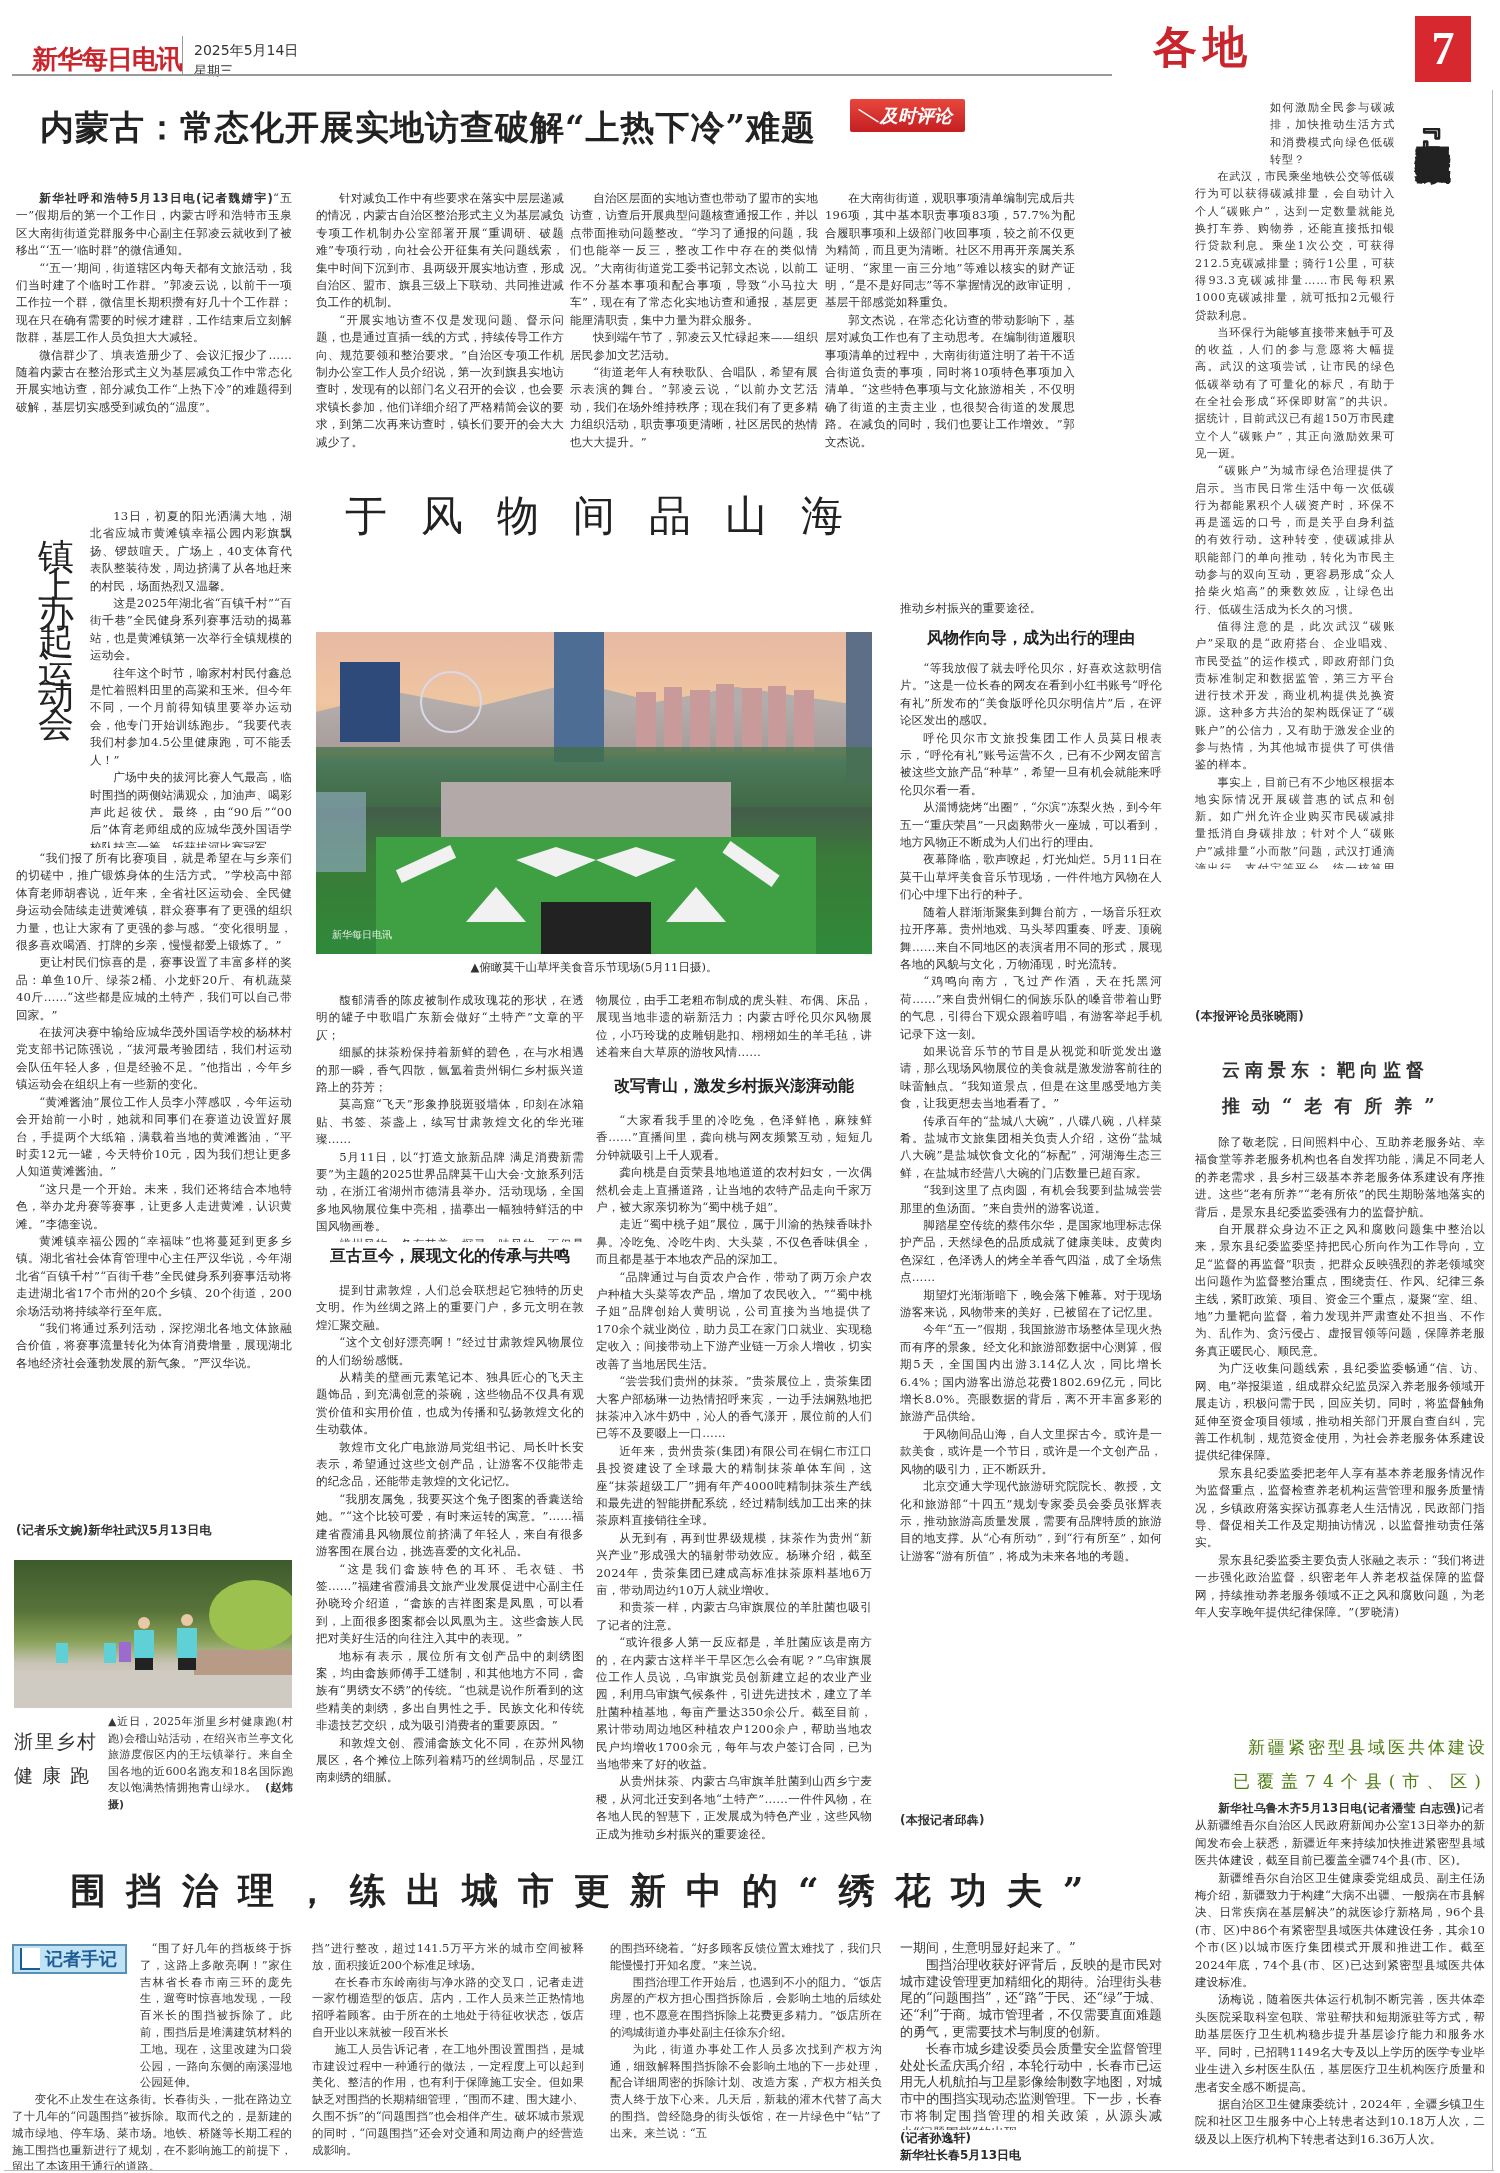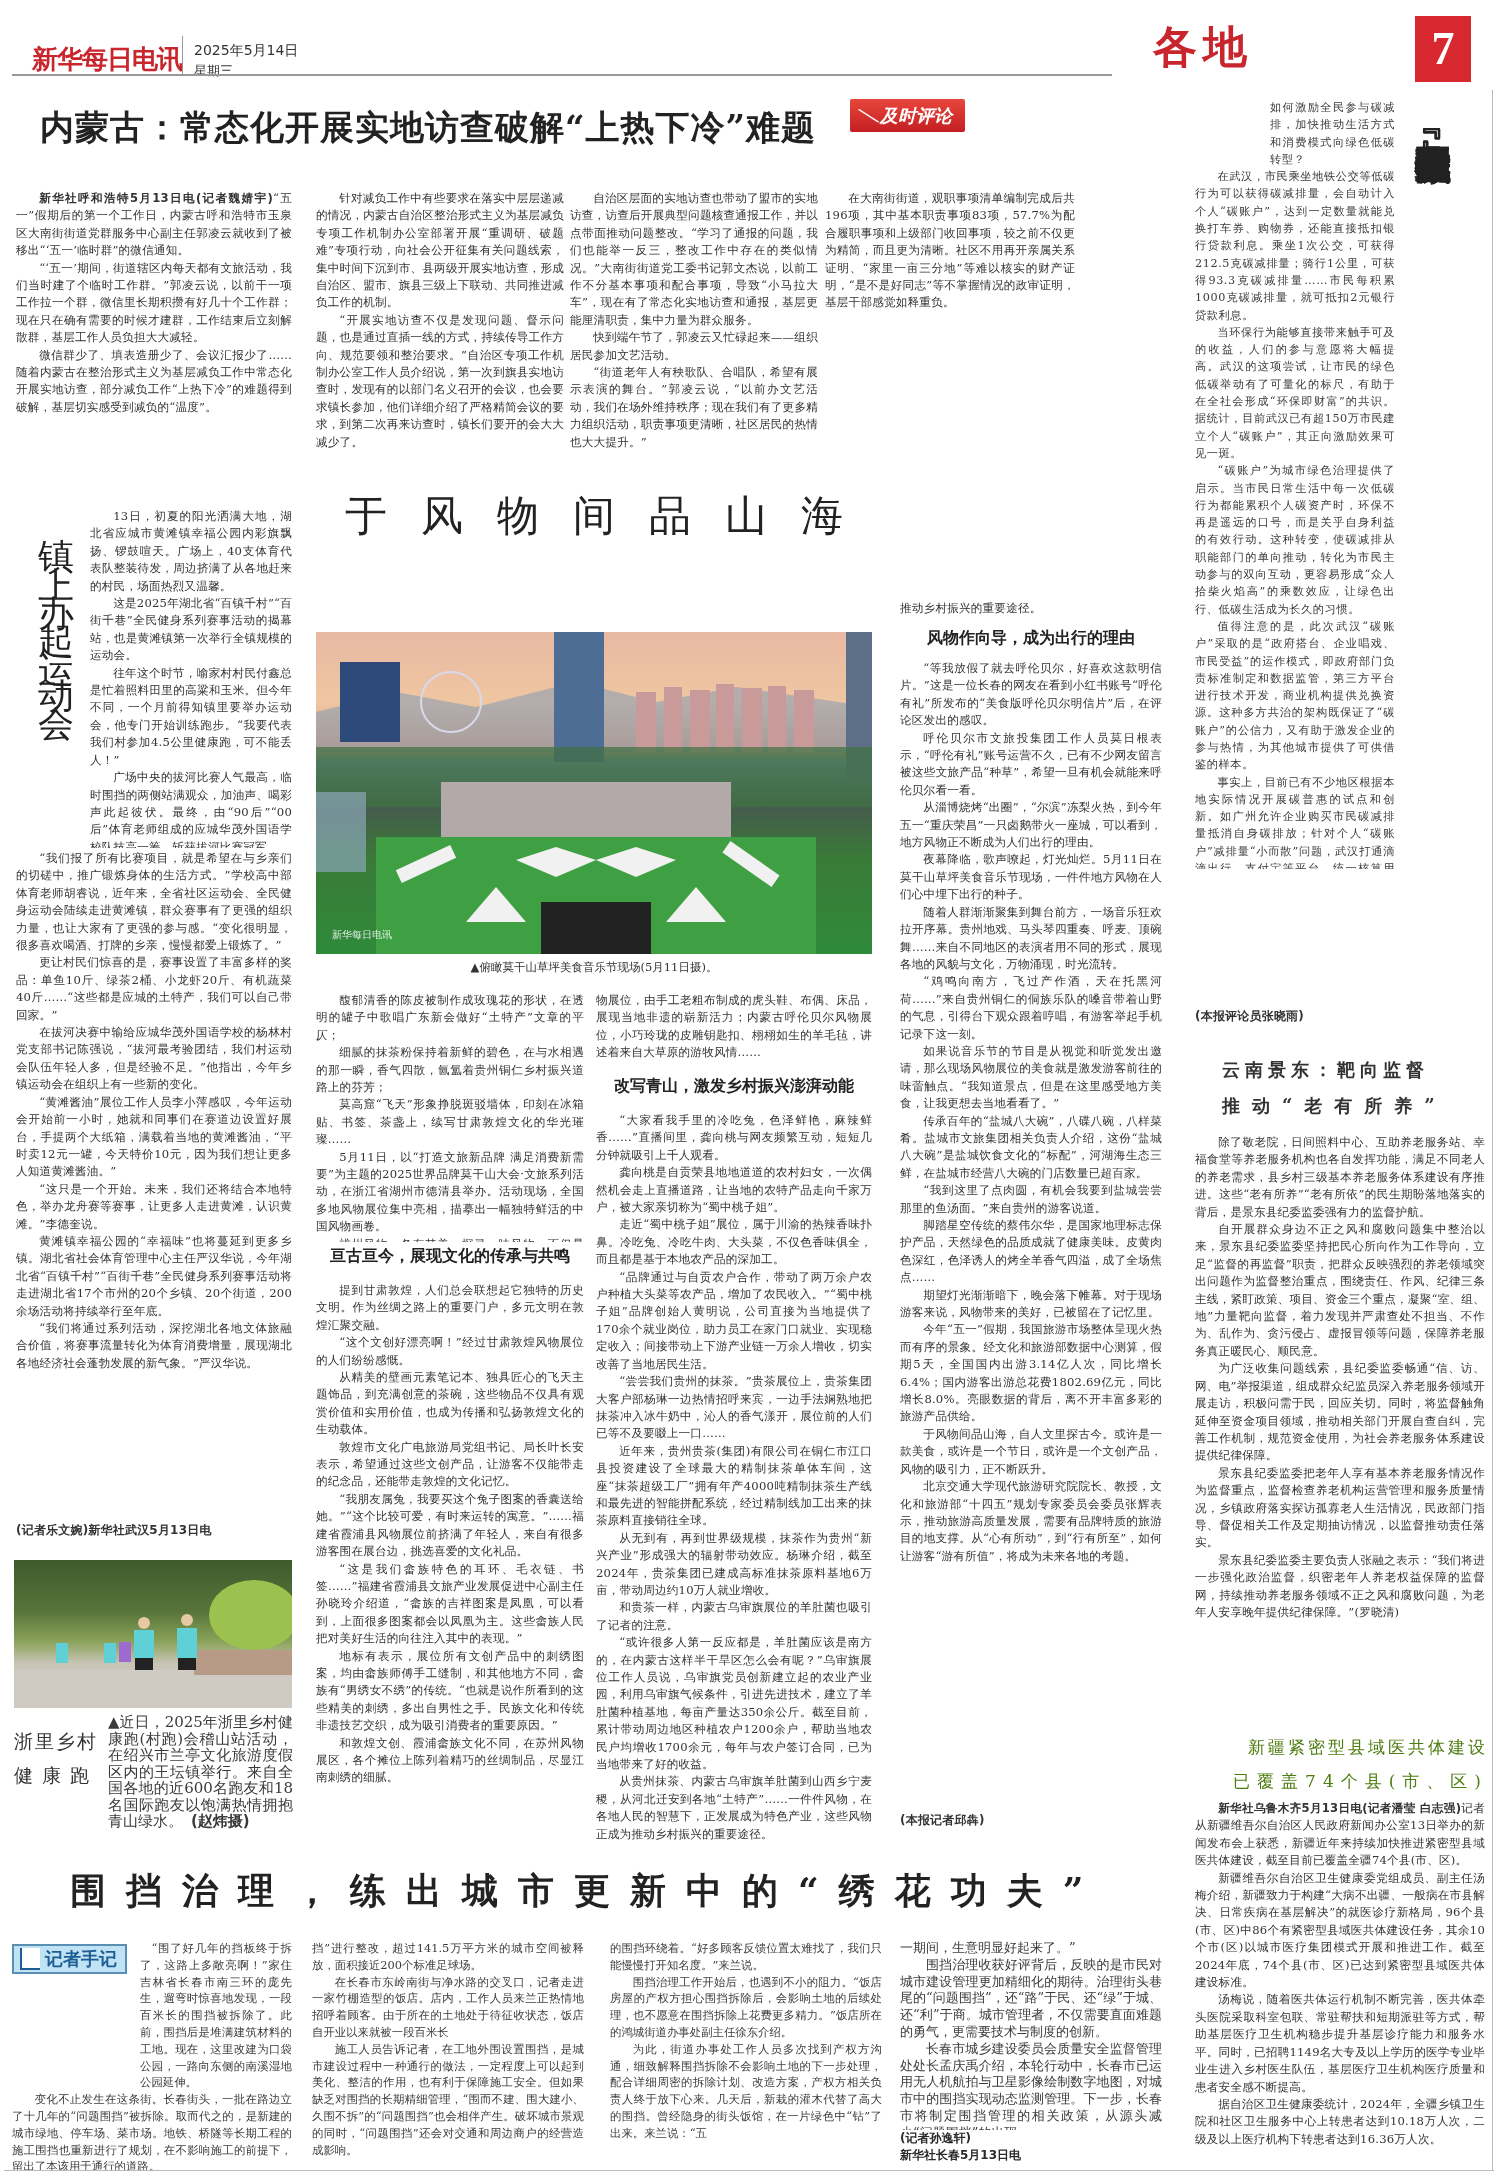--- a/index.html
+++ b/index.html
@@ -63,20 +63,21 @@
   <p>针对减负工作中有些要求在落实中层层递减的情况，内蒙古自治区整治形式主义为基层减负专项工作机制办公室部署开展“重调研、破题难”专项行动，向社会公开征集有关问题线索，集中时间下沉到市、县两级开展实地访查，形成自治区、盟市、旗县三级上下联动、共同推进减负工作的机制。</p>
   <p>“开展实地访查不仅是发现问题、督示问题，也是通过直插一线的方式，持续传导工作方向、规范要领和整治要求。”自治区专项工作机制办公室工作人员介绍说，第一次到旗县实地访查时，发现有的以部门名义召开的会议，也会要求镇长参加，他们详细介绍了严格精简会议的要求，到第二次再来访查时，镇长们要开的会大大减少了。</p>
 </div>
 <div class="abs txt" style="left:570px;top:190px;width:248px">
   <p>自治区层面的实地访查也带动了盟市的实地访查，访查后开展典型问题核查通报工作，并以点带面推动问题整改。“学习了通报的问题，我们也能举一反三，整改工作中存在的类似情况。”大南街街道党工委书记郭文杰说，以前工作不分基本事项和配合事项，导致“小马拉大车”，现在有了常态化实地访查和通报，基层更能厘清职责，集中力量为群众服务。</p>
   <p>快到端午节了，郭凌云又忙碌起来——组织居民参加文艺活动。</p>
   <p>“街道老年人有秧歌队、合唱队，希望有展示表演的舞台。”郭凌云说，“以前办文艺活动，我们在场外维持秩序；现在我们有了更多精力组织活动，职责事项更清晰，社区居民的热情也大大提升。”</p>
 </div>
 <div class="abs txt" style="left:825px;top:190px;width:250px">
   <p>在大南街街道，观职事项清单编制完成后共196项，其中基本职责事项83项，57.7%为配合履职事项和上级部门收回事项，较之前不仅更为精简，而且更为清晰。社区不用再开亲属关系证明、“家里一亩三分地”等难以核实的财产证明，“是不是好同志”等不掌握情况的政审证明，基层干部感觉如释重负。</p>
+  <p>郭文杰说，在常态化访查的带动影响下，基层对减负工作也有了主动思考。在编制街道履职事项清单的过程中，大南街街道注明了若干不适合街道负责的事项，同时将10项特色事项加入清单。“这些特色事项与文化旅游相关，不仅明确了街道的主责主业，也很契合街道的发展思路。在减负的同时，我们也要让工作增效。”郭文杰说。</p>
 </div>
 
 <div class="abs vert side-vert" style="left:36px;top:510px;height:340px">镇上办起运动会</div>
 <div class="abs txt" style="left:90px;top:508px;width:202px;max-height:340px;overflow:hidden">
   <p>13日，初夏的阳光洒满大地，湖北省应城市黄滩镇幸福公园内彩旗飘扬、锣鼓喧天。广场上，40支体育代表队整装待发，周边挤满了从各地赶来的村民，场面热烈又温馨。</p>
   <p>这是2025年湖北省“百镇千村”“百街千巷”全民健身系列赛事活动的揭幕站，也是黄滩镇第一次举行全镇规模的运动会。</p>
   <p>往年这个时节，喻家村村民付鑫总是忙着照料田里的高粱和玉米。但今年不同，一个月前得知镇里要举办运动会，他专门开始训练跑步。“我要代表我们村参加4.5公里健康跑，可不能丢人！”</p>
   <p>广场中央的拔河比赛人气最高，临时围挡的两侧站满观众，加油声、喝彩声此起彼伏。最终，由“90后”“00后”体育老师组成的应城华茂外国语学校队技高一筹，斩获拔河比赛冠军。</p>
 </div>
 <div class="abs txt" style="left:16px;top:850px;width:276px;height:660px;overflow:hidden">
@@ -109,21 +110,21 @@
     <g fill="#e7c9a5">
         <circle cx="130" cy="63" r="6"></circle>
         <circle cx="173" cy="60" r="6"></circle>
       </g>
   </svg>
 </div>
 <div class="abs" style="left:14px;top:1724px;width:92px;font-size:19px;color:#333;line-height:34px;letter-spacing:2px">
   <div>浙里乡村</div>
   <div style="letter-spacing:9px">健康跑</div>
 </div>
-<div class="abs kai" style="left:108px;top:1714px;width:185px;font-size:15px;line-height:16.5px;text-align:justify">
+<div class="abs kai" style="left:108px;top:1714px;width:185px;font-size:11px;line-height:16.5px;text-align:justify">
   <span>▲近日，2025年浙里乡村健康跑(村跑)会稽山站活动，在绍兴市兰亭文化旅游度假区内的王坛镇举行。来自全国各地的近600名跑友和18名国际跑友以饱满热情拥抱青山绿水。</span><span class="lead" style="margin-left:8px">(赵炜摄)</span>
 </div>
 
 <div class="abs" id="h-feature">于风物间品山海</div>
 <div class="abs photo" style="left:316px;top:632px;width:556px;height:322px;background:linear-gradient(180deg,#e8b9a3 0%,#efc6a1 22%,#d89f7a 36%,#6f8da0 40%,#445c4b 55%,#3a7a38 70%,#2f8a3a 100%)">
   <svg width="556" height="322" viewBox="0 0 556 322">
     <polygon points="0,80 80,60 160,75 260,50 340,70 420,55 556,75 556,120 0,120" fill="#8a9db2" opacity="0.6"></polygon>
     <rect x="24" y="30" width="60" height="80" fill="#2d4a7b"></rect>
     <rect x="238" y="0" width="50" height="130" fill="#4d6d94"></rect>
     <g fill="#c89a9a">

